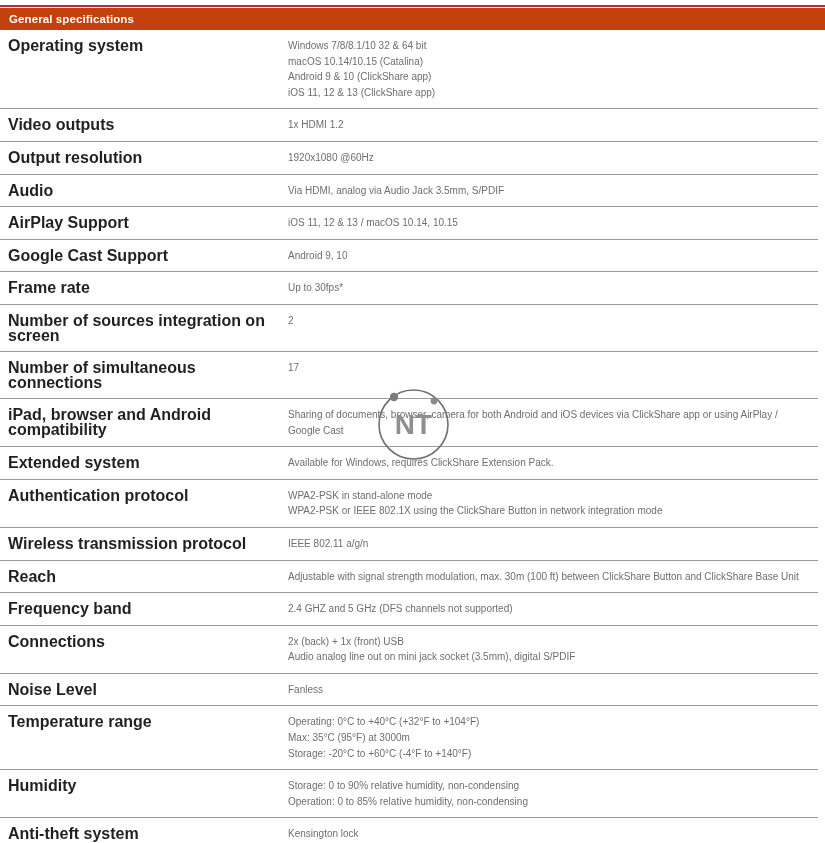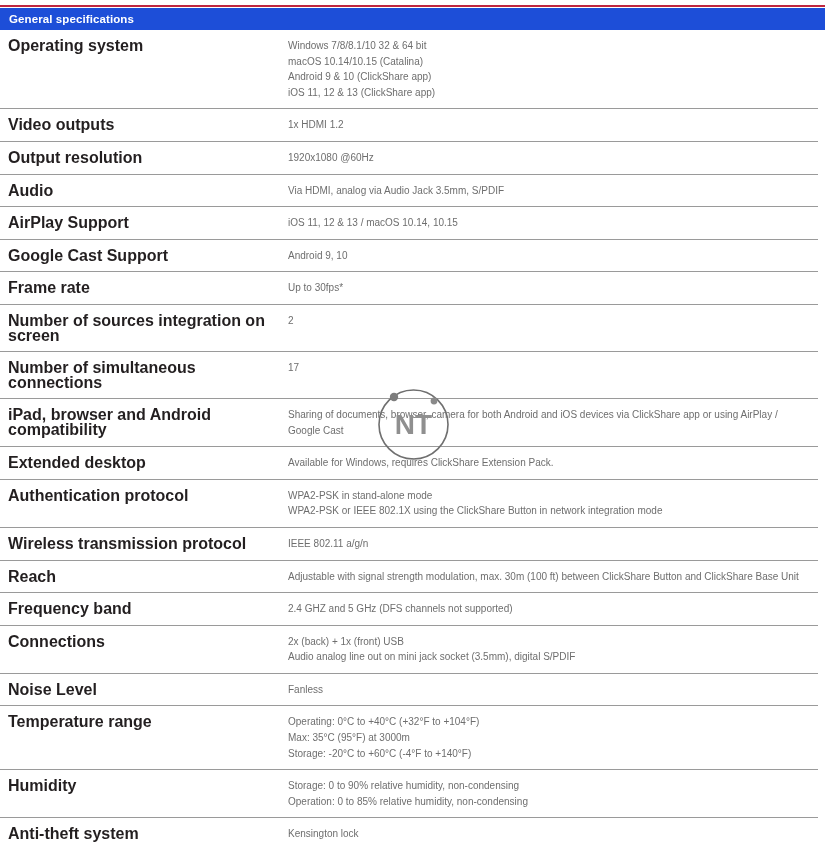--- a/index.html
+++ b/index.html
@@ -33,21 +33,21 @@
     background: #c0263f;
   }
 
   
   .section-header {
     position: absolute;
     top: 8px;
     left: 0;
     width: 825px;
     height: 22px;
-    background: #1d4ed8;
+    background: #c2410c;
     display: flex;
     align-items: center;
   }
   .section-header .title {
     color: #ffffff;
     font-size: 11.5px;
     font-weight: bold;
     letter-spacing: 0.1px;
     padding-left: 9px;
     white-space: nowrap;
@@ -175,21 +175,21 @@
           <span class="vline">17</span>
         </div>
       </div>
       <div class="spec-row">
         <div class="spec-label">iPad, browser and Android compatibility</div>
         <div class="spec-value">
           <span class="vline">Sharing of documents, browser, camera for both Android and iOS devices via ClickShare app or using AirPlay / Google Cast</span>
         </div>
       </div>
       <div class="spec-row">
-        <div class="spec-label">Extended desktop</div>
+        <div class="spec-label">Extended system</div>
         <div class="spec-value">
           <span class="vline">Available for Windows, requires ClickShare Extension Pack.</span>
         </div>
       </div>
       <div class="spec-row">
         <div class="spec-label">Authentication protocol</div>
         <div class="spec-value">
           <span class="vline">WPA2-PSK in stand-alone mode</span>
           <span class="vline">WPA2-PSK or IEEE 802.1X using the ClickShare Button in network integration mode</span>
         </div>

